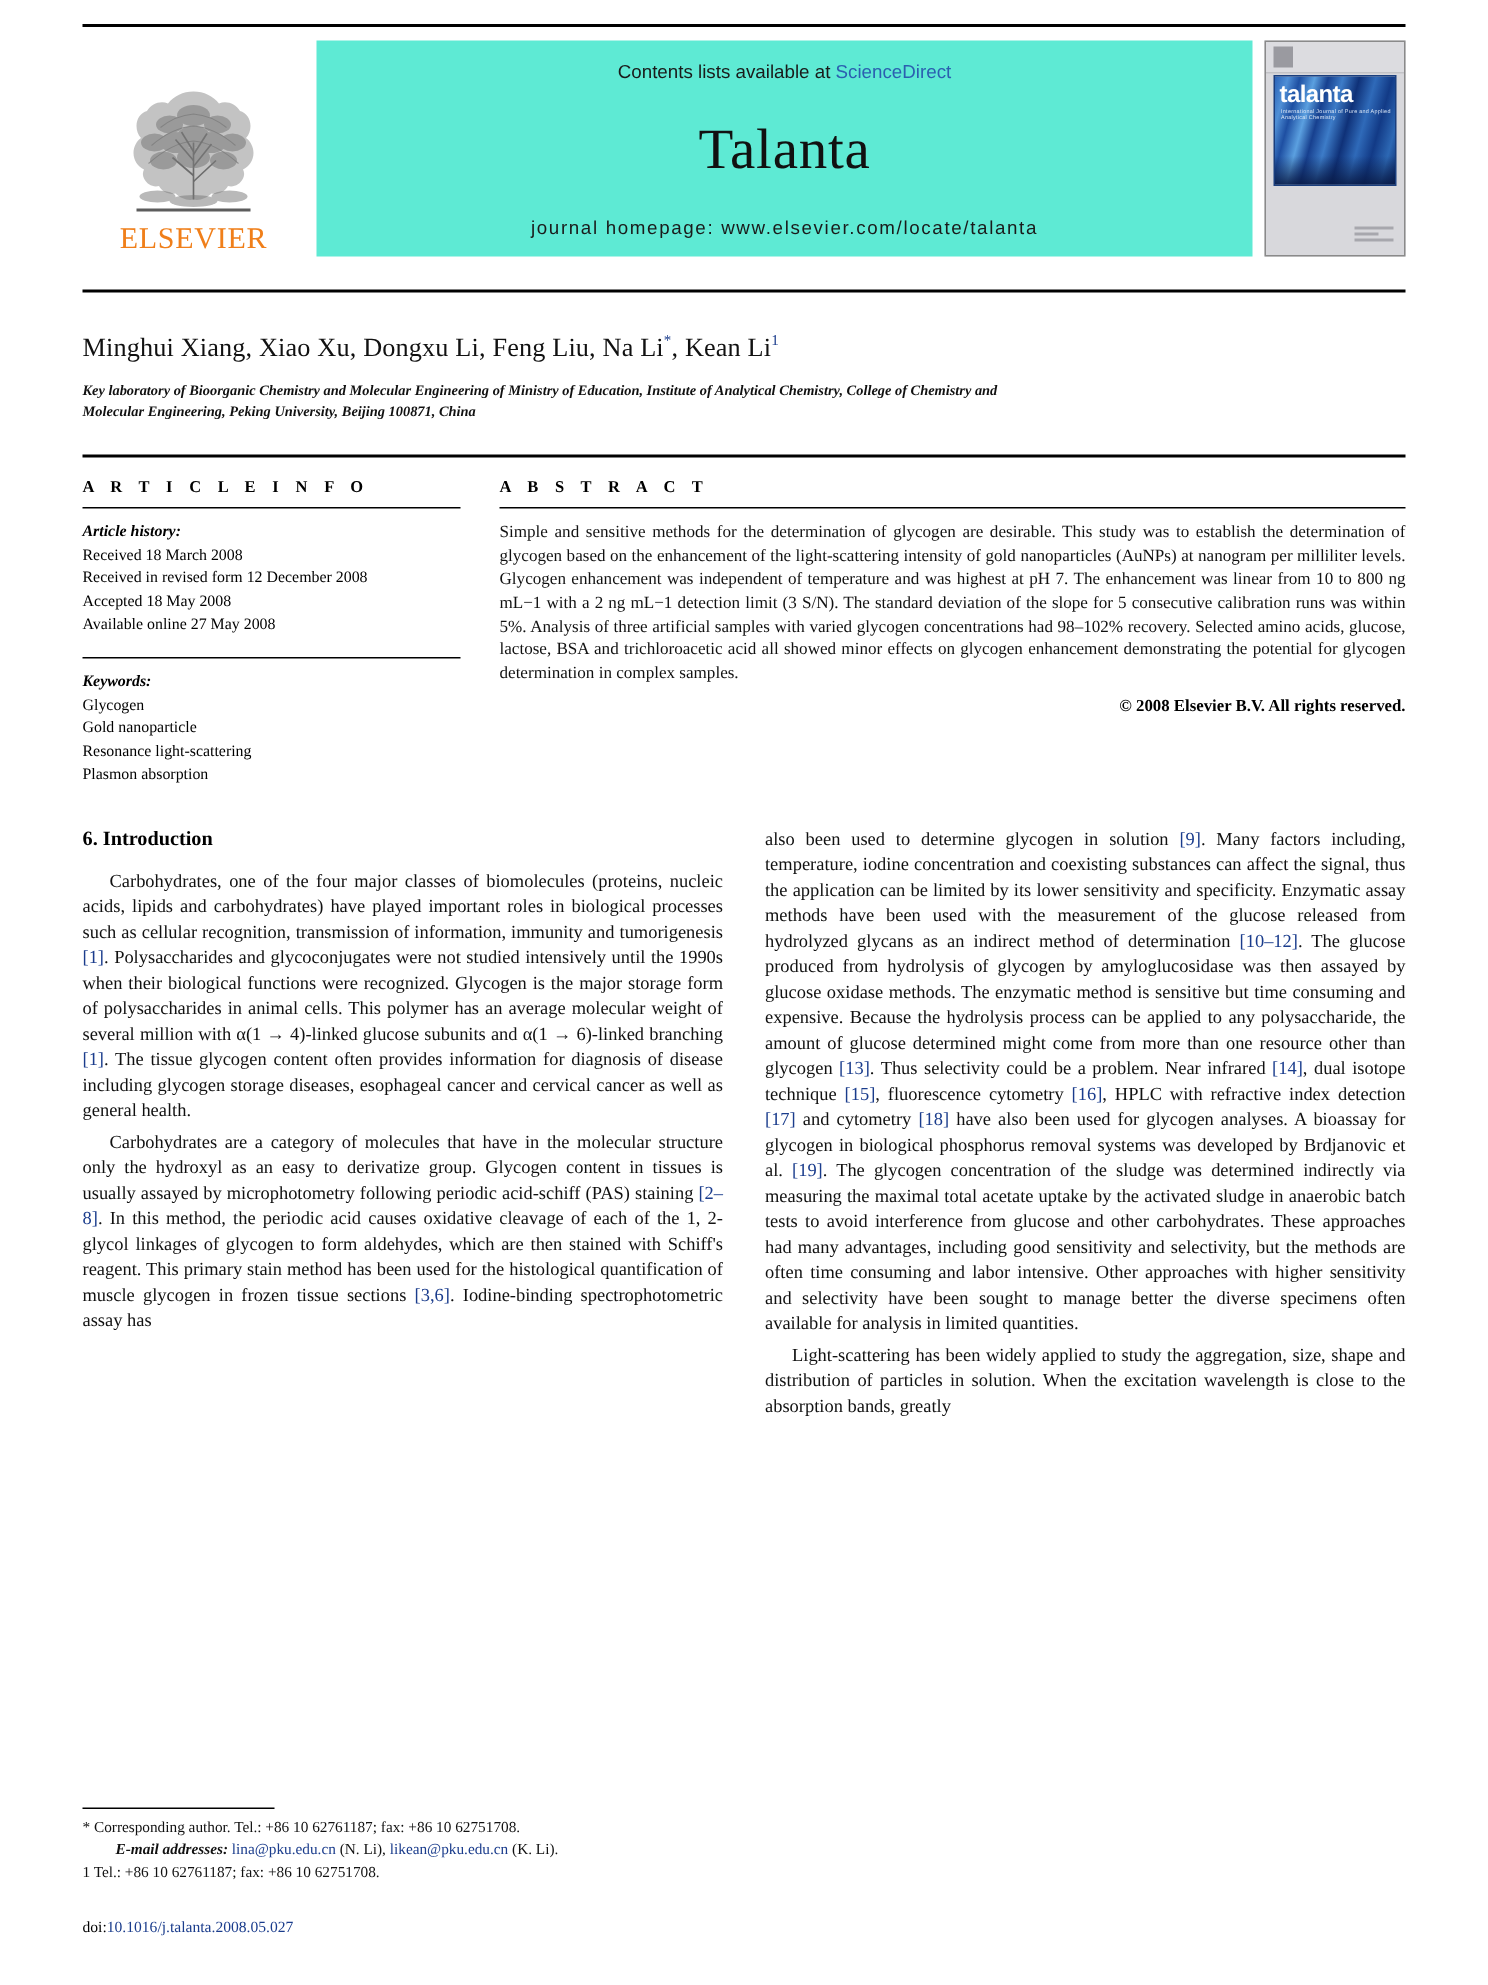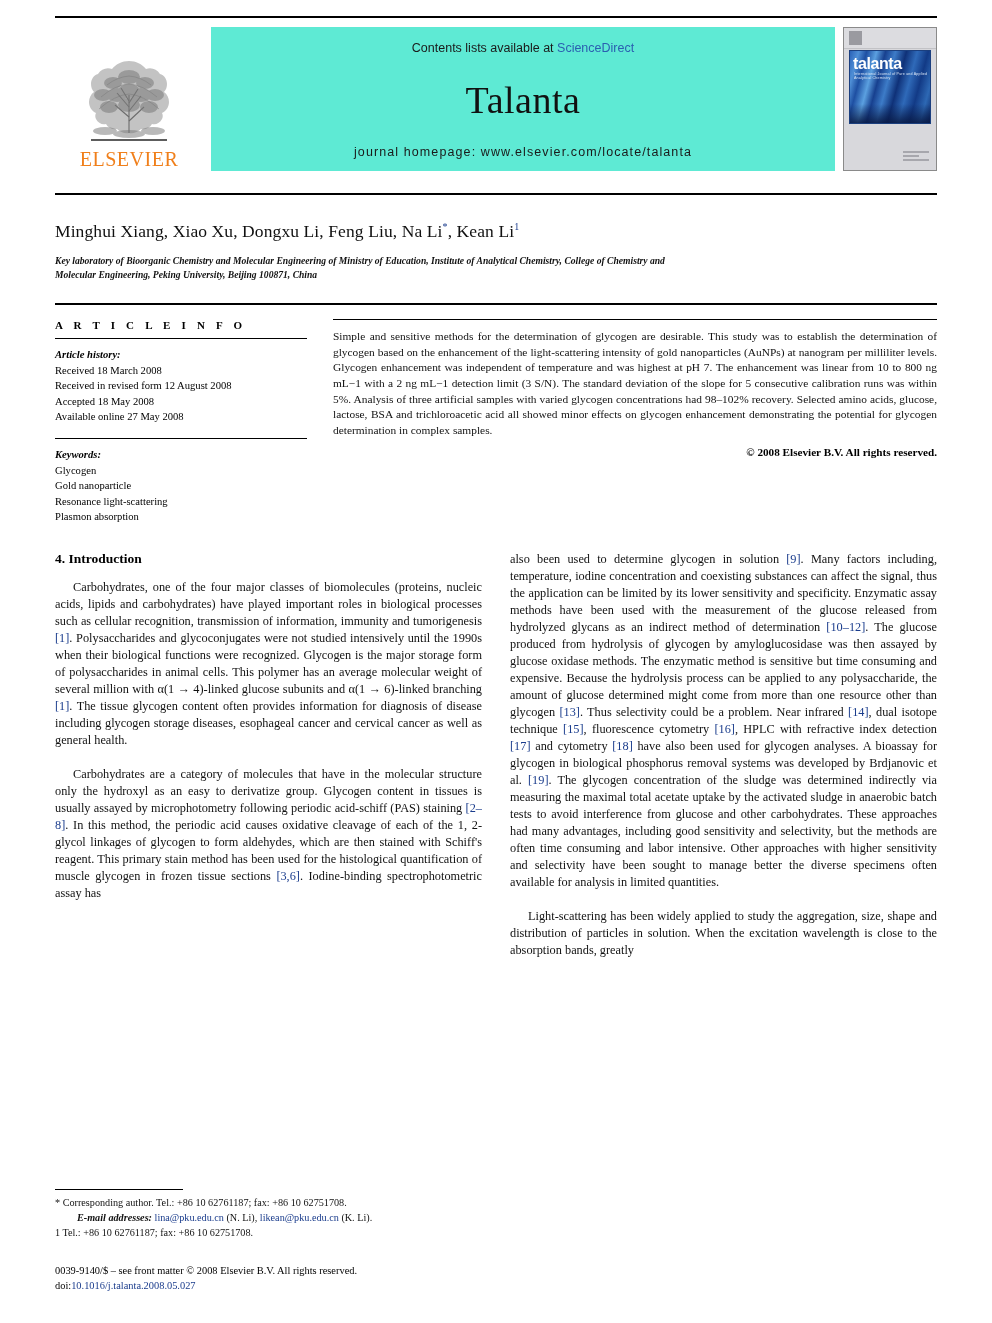--- a/index.html
+++ b/index.html
@@ -259,21 +259,21 @@
   }
   .para {
     font-size: 12.3px;
     line-height: 1.385;
     text-align: justify;
     text-indent: 18px;
     margin: 0;
     color: #111;
     hyphens: auto;
   }
-  .para + .para { margin-top: 17px; }
+  .para + .para { margin-top: 4px; }
   .cite { color: #1a3c8c; }
 
   
   .footnotes {
     position: absolute;
     left: 55px;
     bottom: 45px;
     width: 430px;
   }
   .fn-rule {
@@ -380,44 +380,45 @@
   </div>
 
   <div class="info-abstract">
 
     <div class="col-info">
       <div class="sec-head">A R T I C L E   I N F O</div>
       <div class="rule"></div>
       <div class="info-group">
         <div class="lbl">Article history:</div>
         <div>Received 18 March 2008</div>
-        <div>Received in revised form 12 August 2008</div>
+        <div>Received in revised form 12 December 2008</div>
         <div>Accepted 18 May 2008</div>
         <div>Available online 27 May 2008</div>
       </div>
       <div class="info-sep"></div>
       <div class="kw-list">
         <div class="lbl" style="font-style:italic;font-weight:700;">Keywords:</div>
         <div>Glycogen</div>
         <div>Gold nanoparticle</div>
         <div>Resonance light-scattering</div>
         <div>Plasmon absorption</div>
       </div>
     </div>
 
     <div class="col-abs">
+      <div class="sec-head">A B S T R A C T</div>
       <div class="rule"></div>
       <div class="abstract-body">Simple and sensitive methods for the determination of glycogen are desirable. This study was to establish the determination of glycogen based on the enhancement of the light-scattering intensity of gold nanoparticles (AuNPs) at nanogram per milliliter levels. Glycogen enhancement was independent of temperature and was highest at pH 7. The enhancement was linear from 10 to 800 ng mL−1 with a 2 ng mL−1 detection limit (3 S/N). The standard deviation of the slope for 5 consecutive calibration runs was within 5%. Analysis of three artificial samples with varied glycogen concentrations had 98–102% recovery. Selected amino acids, glucose, lactose, BSA and trichloroacetic acid all showed minor effects on glycogen enhancement demonstrating the potential for glycogen determination in complex samples.</div>
       <div class="copyright">© 2008 Elsevier B.V. All rights reserved.</div>
     </div>
   </div>
 
   <div class="body-wrap">
     <div class="col">
-      <h2 class="sec-title">4.  Introduction</h2>
+      <h2 class="sec-title">6.  Introduction</h2>
       <p class="para">Carbohydrates, one of the four major classes of biomolecules (proteins, nucleic acids, lipids and carbohydrates) have played important roles in biological processes such as cellular recognition, transmission of information, immunity and tumorigenesis <span class="cite">[1]</span>. Polysaccharides and glycoconjugates were not studied intensively until the 1990s when their biological functions were recognized. Glycogen is the major storage form of polysaccharides in animal cells. This polymer has an average molecular weight of several million with α(1 → 4)-linked glucose subunits and α(1 → 6)-linked branching <span class="cite">[1]</span>. The tissue glycogen content often provides information for diagnosis of disease including glycogen storage diseases, esophageal cancer and cervical cancer as well as general health.</p>
       <p class="para">Carbohydrates are a category of molecules that have in the molecular structure only the hydroxyl as an easy to derivatize group. Glycogen content in tissues is usually assayed by microphotometry following periodic acid-schiff (PAS) staining <span class="cite">[2–8]</span>. In this method, the periodic acid causes oxidative cleavage of each of the 1, 2-glycol linkages of glycogen to form aldehydes, which are then stained with Schiff's reagent. This primary stain method has been used for the histological quantification of muscle glycogen in frozen tissue sections <span class="cite">[3,6]</span>. Iodine-binding spectrophotometric assay has</p>
     </div>
     <div class="col">
       <p class="para" style="text-indent:0">also been used to determine glycogen in solution <span class="cite">[9]</span>. Many factors including, temperature, iodine concentration and coexisting substances can affect the signal, thus the application can be limited by its lower sensitivity and specificity. Enzymatic assay methods have been used with the measurement of the glucose released from hydrolyzed glycans as an indirect method of determination <span class="cite">[10–12]</span>. The glucose produced from hydrolysis of glycogen by amyloglucosidase was then assayed by glucose oxidase methods. The enzymatic method is sensitive but time consuming and expensive. Because the hydrolysis process can be applied to any polysaccharide, the amount of glucose determined might come from more than one resource other than glycogen <span class="cite">[13]</span>. Thus selectivity could be a problem. Near infrared <span class="cite">[14]</span>, dual isotope technique <span class="cite">[15]</span>, fluorescence cytometry <span class="cite">[16]</span>, HPLC with refractive index detection <span class="cite">[17]</span> and cytometry <span class="cite">[18]</span> have also been used for glycogen analyses. A bioassay for glycogen in biological phosphorus removal systems was developed by Brdjanovic et al. <span class="cite">[19]</span>. The glycogen concentration of the sludge was determined indirectly via measuring the maximal total acetate uptake by the activated sludge in anaerobic batch tests to avoid interference from glucose and other carbohydrates. These approaches had many advantages, including good sensitivity and selectivity, but the methods are often time consuming and labor intensive. Other approaches with higher sensitivity and selectivity have been sought to manage better the diverse specimens often available for analysis in limited quantities.</p>
       <p class="para">Light-scattering has been widely applied to study the aggregation, size, shape and distribution of particles in solution. When the excitation wavelength is close to the absorption bands, greatly</p>
     </div>
   </div>
 
   <div class="footnotes">
@@ -426,18 +427,17 @@
     <div class="fn-line" style="padding-left:22px;text-indent:0;">
       <span class="it">E-mail addresses:</span>
       <span class="mail">lina@pku.edu.cn</span>
       <span>(N. Li),</span>
       <span class="mail">likean@pku.edu.cn</span>
       <span>(K. Li).</span>
     </div>
     <div class="fn-line">1  Tel.: +86 10 62761187; fax: +86 10 62751708.</div>
 
     <div class="issn-block">
-      <div>0039-9140/$ – see front matter © 2008 Elsevier B.V. All rights reserved.</div>
       <div><span>doi:</span><span class="doi">10.1016/j.talanta.2008.05.027</span></div>
     </div>
   </div>
 
 </div>
 
 </body></html>

